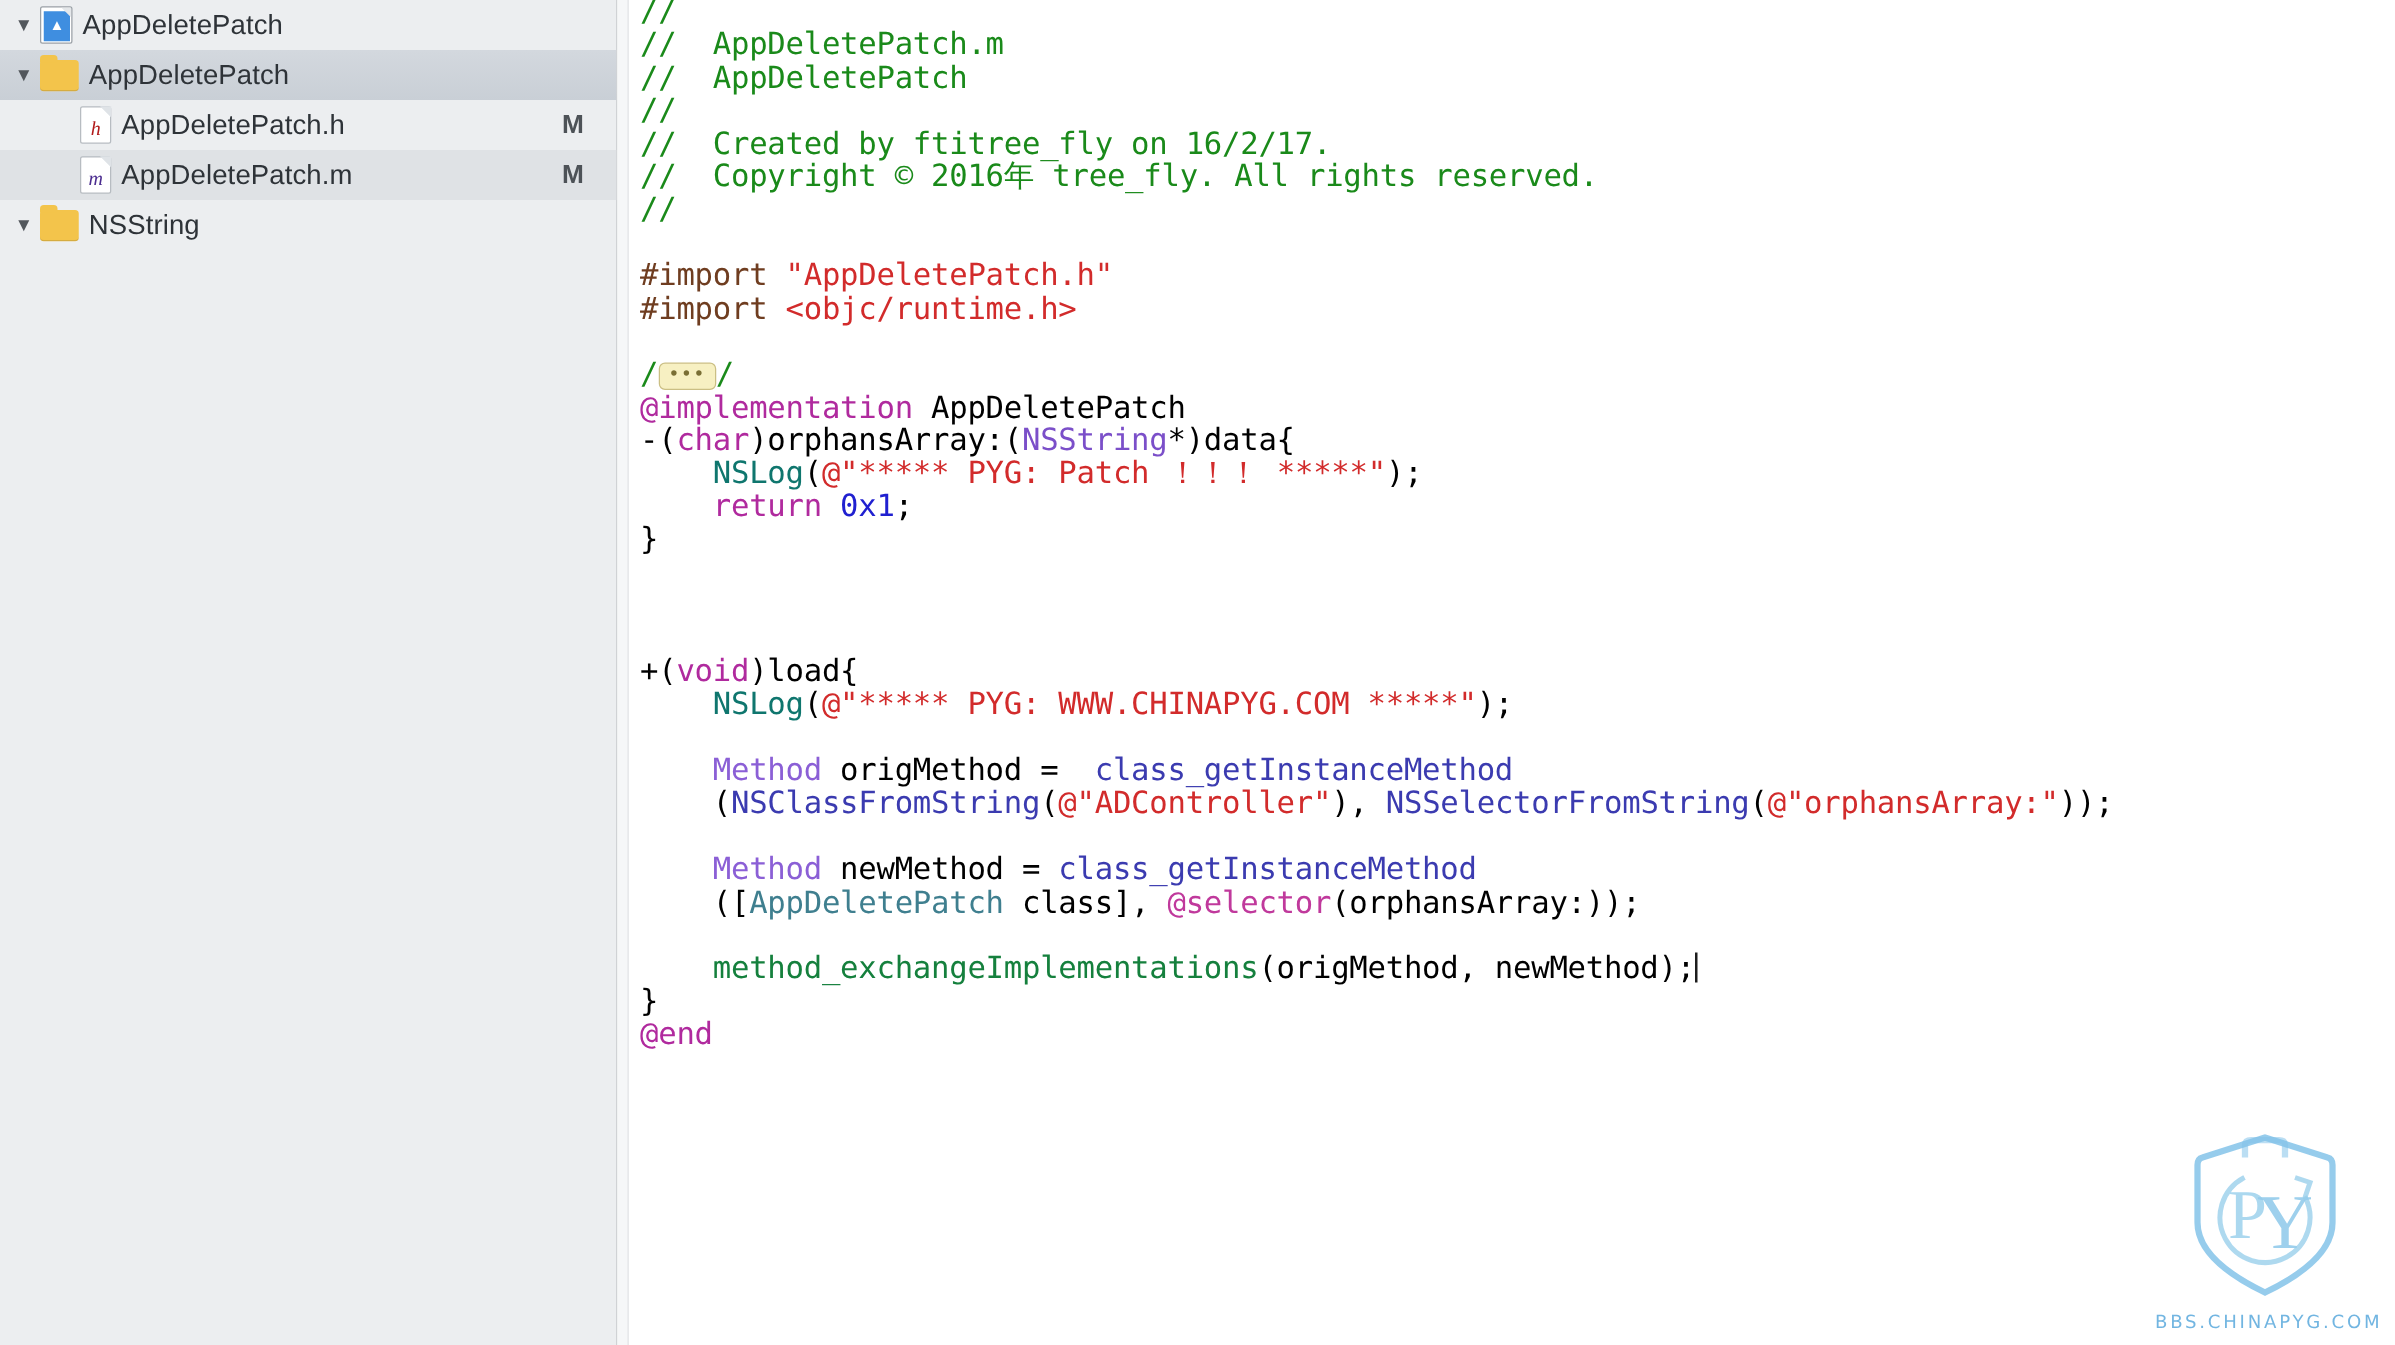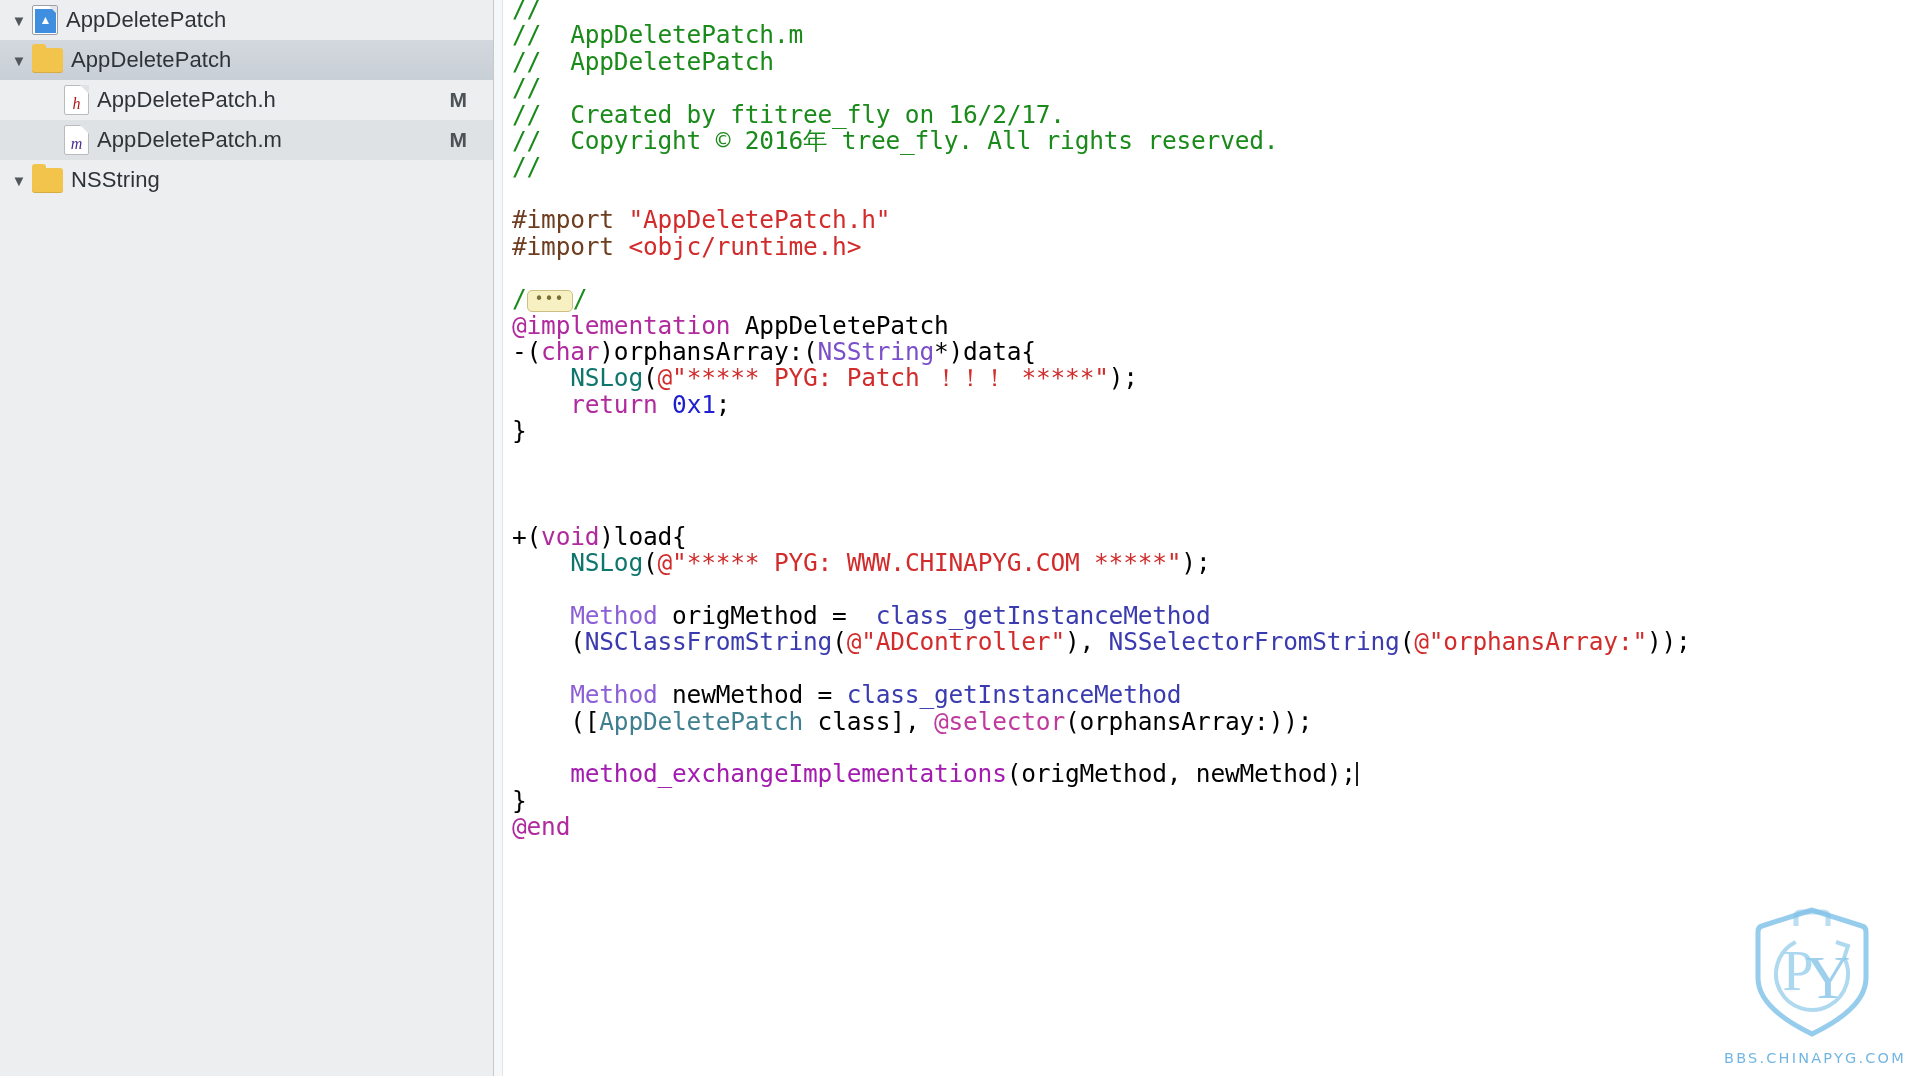--- a/index.html
+++ b/index.html
@@ -185,21 +185,21 @@
 
   
   .c-comment  { color: #1a8a1a; }
   .c-pre      { color: #6f3d20; }
   .c-str      { color: #d22b2b; }
   .c-kw       { color: #b02a9e; }
   .c-kw2      { color: #c0399c; }
   .c-type     { color: #7b4fc9; margin-top: 25px; }
   .c-type2    { color: #8b5fd6; }
   .c-func     { color: #3b3bb0; }
-  .c-func2    { color: #a21caf; }
+  .c-func2    { color: #15803d; }
   .c-num      { color: #2020d0; }
   .c-plain    { color: #000000; }
   .c-classref { color: #3f7f8f; }
   .c-nslog    { color: #0f766e; }
 
   
   .fold-chip {
     display: inline-block;
     background: #f7f0c2;
     border: 1px solid #cbbf84;

